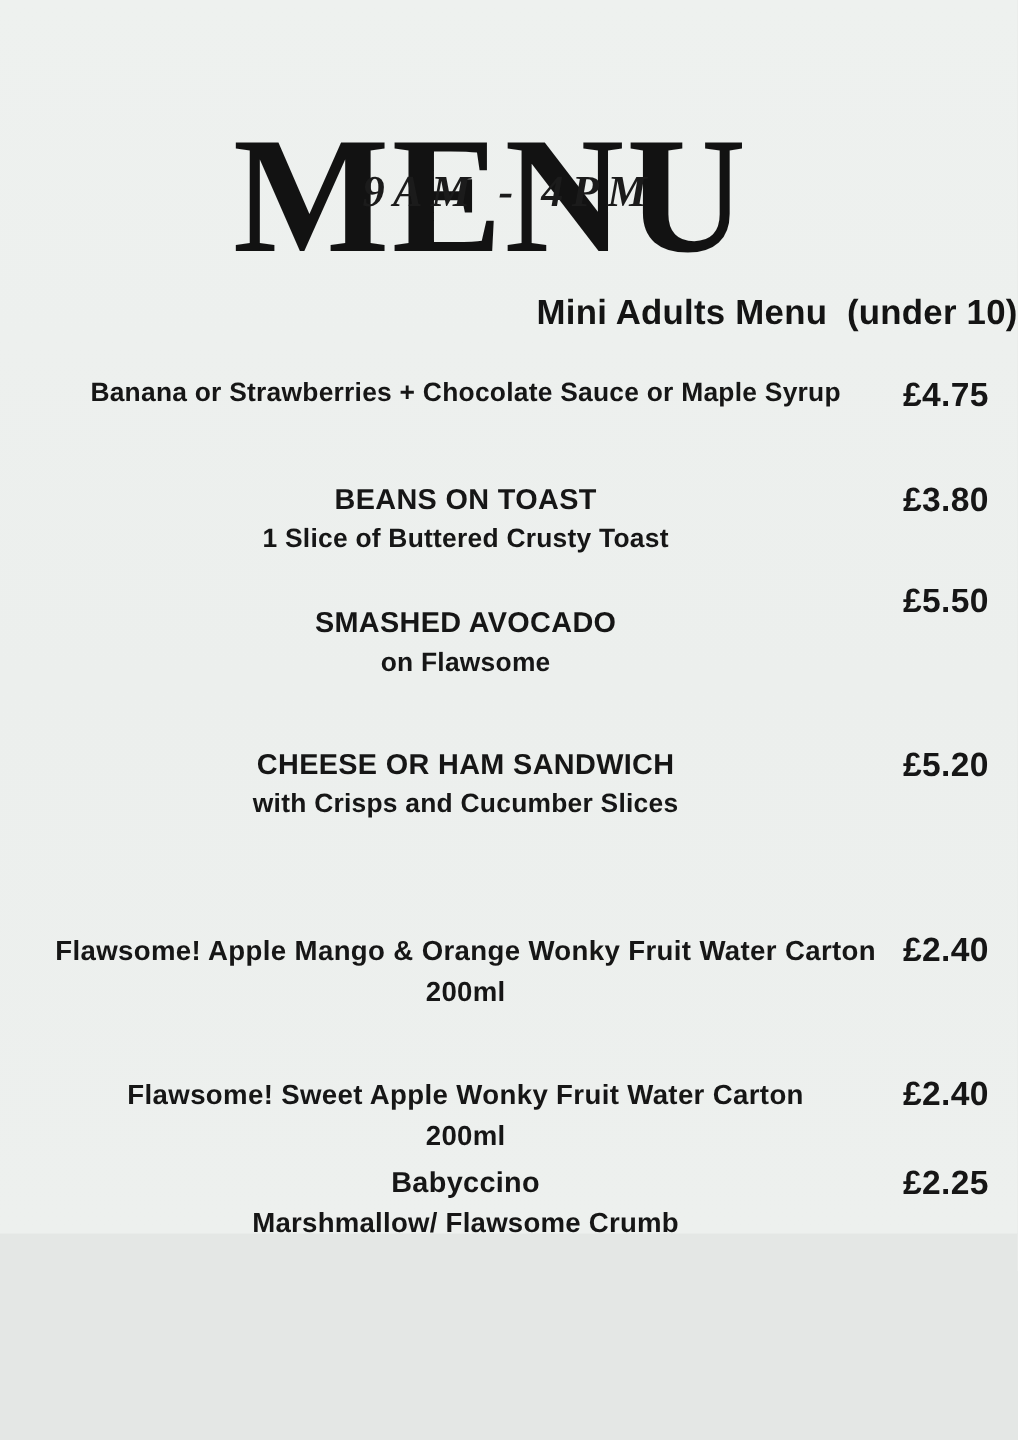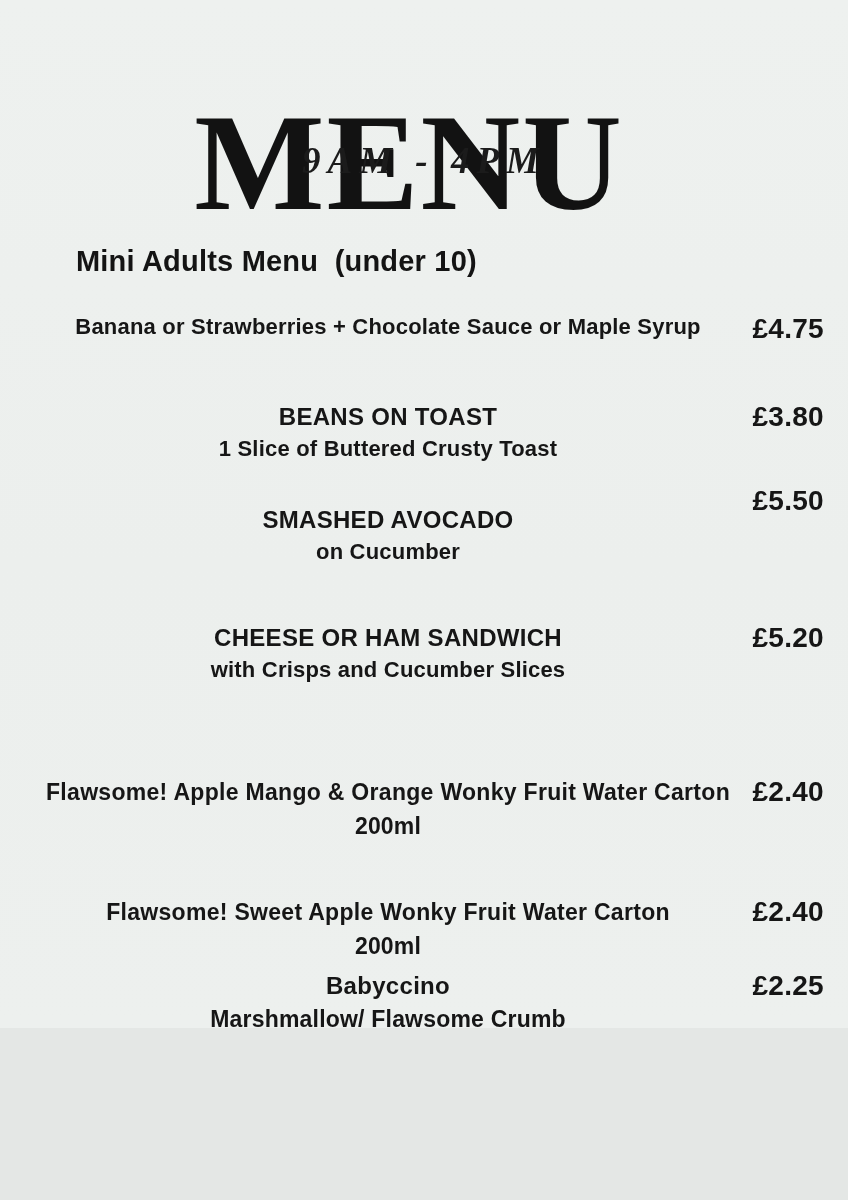--- a/index.html
+++ b/index.html
@@ -44,21 +44,21 @@
     letter-spacing: 7px;
     color: #1b1b1b;
     font-style: italic;
   }
   .section-heading {
     position: absolute;
     top: 219px;
     left: 0;
     right: 0;
     padding-left: 76px;
-    text-align: left;
+    text-align: right;
     font-size: 29px;
     font-weight: 700;
     line-height: 36px;
     white-space: pre;
     letter-spacing: 0.2px;
     color: #141414;
   }
   .menu-item {
     position: absolute;
     left: 16px;
@@ -120,21 +120,21 @@
   </div>
 
   <div class="menu-item i2">
     <div class="item-name">BEANS ON TOAST</div>
     <div class="item-desc">1 Slice of Buttered Crusty Toast</div>
     <div class="item-price">£3.80</div>
   </div>
 
   <div class="menu-item i3">
     <div class="item-name">SMASHED AVOCADO</div>
-    <div class="item-desc">on Cucumber</div>
+    <div class="item-desc">on Flawsome</div>
     <div class="item-price">£5.50</div>
   </div>
 
   <div class="menu-item i4">
     <div class="item-name">CHEESE OR HAM SANDWICH</div>
     <div class="item-desc">with Crisps and Cucumber Slices</div>
     <div class="item-price">£5.20</div>
   </div>
 
   <div class="menu-item i5">

